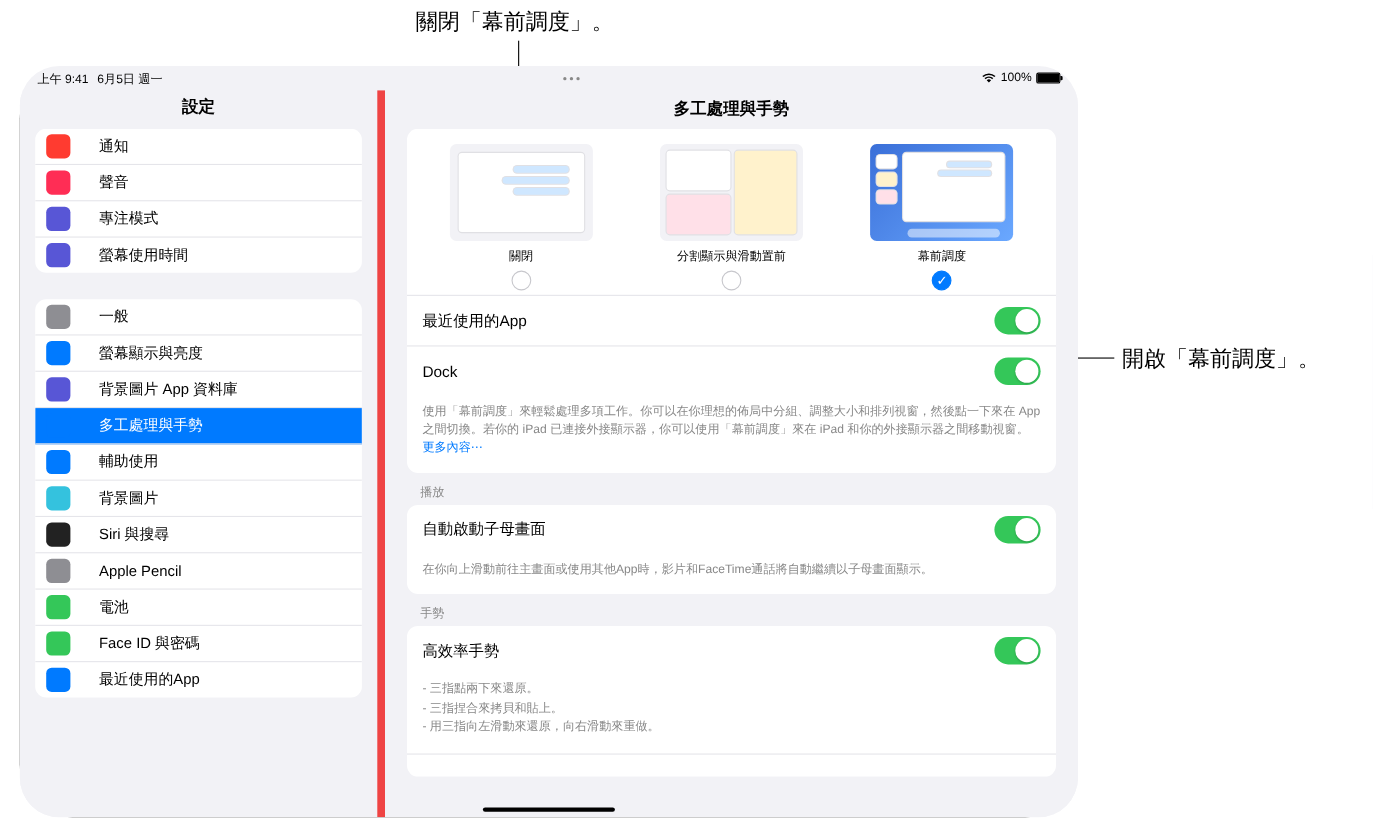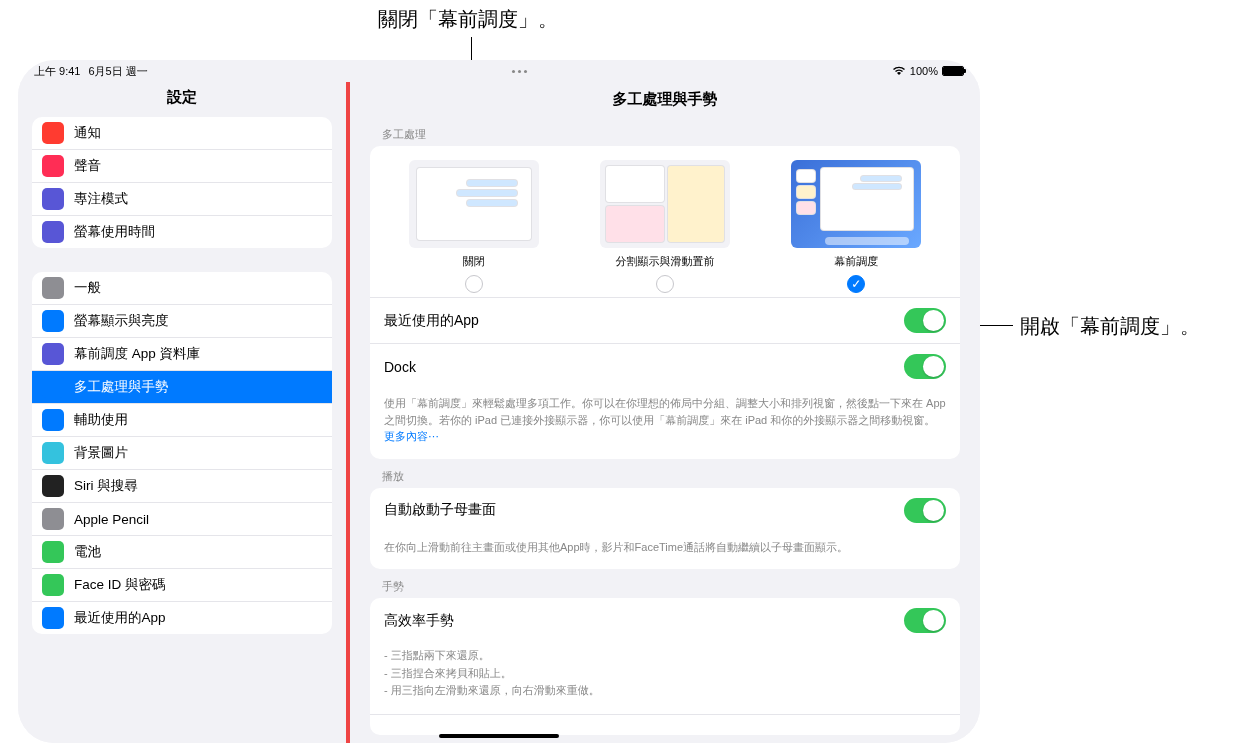--- a/index.html
+++ b/index.html
@@ -63,21 +63,21 @@
 
 
 .main {
   flex: 1;
   display: flex;
   overflow: hidden;
 }
 .sidebar {
   width: 332px;
   background: #f2f2f6;
-  border-right: 4px solid #ef4444;
+  border-right: 7px solid #ef4444;
   display: flex;
   flex-direction: column;
 }
 .sidebar-title {
   font-size: 15px;
   font-weight: 600;
   text-align: center;
   padding: 6px 0 10px;
 }
 .sidebar-scroll {
@@ -89,21 +89,21 @@
   background: #fff;
   border-radius: 10px;
   margin-bottom: 24px;
   overflow: hidden;
 }
 .sidebar-item {
   display: flex;
   align-items: center;
   padding: 5px 10px;
   border-bottom: 0.5px solid #e5e5ea;
-  gap: 10px;
+  gap: 26px;
   font-size: 13.5px;
   cursor: pointer;
 }
 .sidebar-item:last-child { border-bottom: none; }
 .sidebar-item.selected {
   background: #007aff;
   color: #fff;
 }
 .si-icon {
   width: 22px; height: 22px; border-radius: 5px;
@@ -263,21 +263,21 @@
               <div class="sidebar-item">
                 <div class="si-icon" style="background: rgb(142, 142, 147);"></div>
                 <span>一般</span>
               </div>
               <div class="sidebar-item">
                 <div class="si-icon" style="background: rgb(0, 122, 255);"></div>
                 <span>螢幕顯示與亮度</span>
               </div>
               <div class="sidebar-item">
                 <div class="si-icon" style="background: rgb(88, 86, 214);"></div>
-                <span>幕前調度 App 資料庫</span>
+                <span>背景圖片 App 資料庫</span>
               </div>
               <div class="sidebar-item selected">
                 <div class="si-icon" style="background: rgb(0, 122, 255);"></div>
                 <span>多工處理與手勢</span>
               </div>
               <div class="sidebar-item">
                 <div class="si-icon" style="background: rgb(0, 122, 255);"></div>
                 <span>輔助使用</span>
               </div>
               <div class="sidebar-item">
@@ -304,21 +304,20 @@
                 <div class="si-icon" style="background: rgb(0, 122, 255);"></div>
                 <span>最近使用的App</span>
               </div>
             </div>
         </div>
       </div>
 
       <div class="detail">
         <div class="detail-title">多工處理與手勢</div>
         <div class="detail-scroll">
-          <div class="section-header">多工處理</div>
 
           <div class="card">
             <div class="option-row">
 
               <div class="option">
                 <div class="preview">
                   <div class="pv-win" style="left:8px; top:8px; width:114px; height:72px;"></div>
                   <div class="pv-win pv-blue" style="left:58px; top:20px; width:50px; height:6px; border-radius:3px;"></div>
                   <div class="pv-win pv-blue" style="left:48px; top:30px; width:60px; height:6px; border-radius:3px;"></div>
                   <div class="pv-win pv-blue" style="left:58px; top:40px; width:50px; height:6px; border-radius:3px;"></div>

